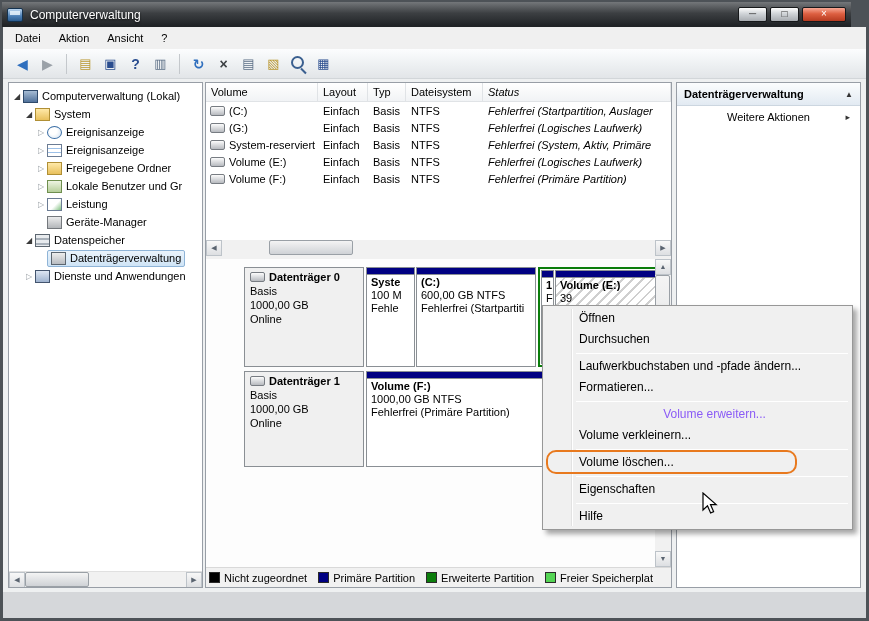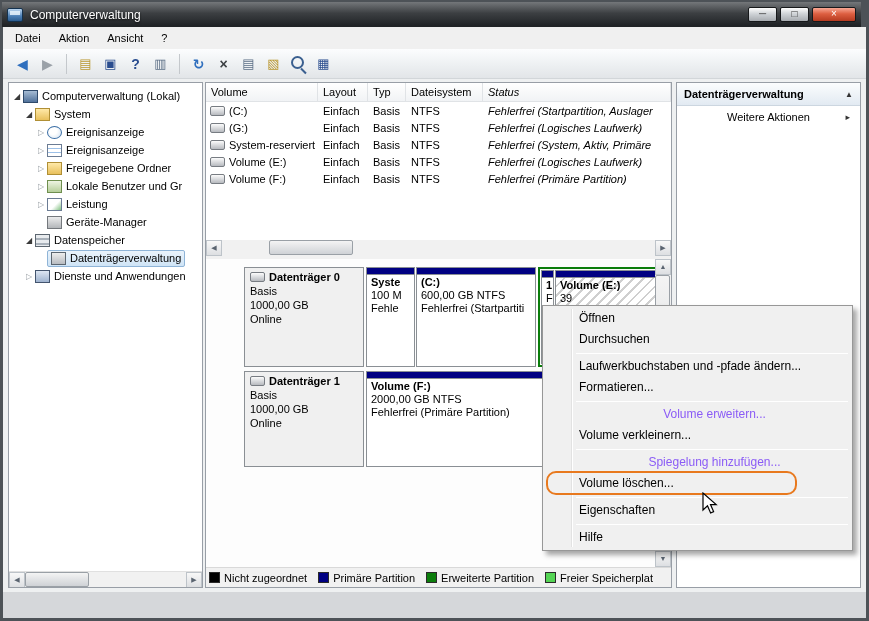--- a/index.html
+++ b/index.html
@@ -6,21 +6,21 @@
   * { margin:0; padding:0; box-sizing:border-box; }
   html,body { width:869px; height:621px; }
   body {
     position:relative; overflow:hidden;
     font-family:"Liberation Sans","DejaVu Sans",sans-serif;
     font-size:11px; color:#000;
     background:#4d5257;
   }
 
   
-  .titlebar { position:absolute; top:2px; left:2px; right:8px; height:25px;
+  .titlebar { position:absolute; top:2px; left:2px; right:18px; height:25px;
     background:linear-gradient(#74777a,#3c3f42 45%,#202326 95%);
     display:flex; align-items:center; padding:8px 5px; }
   .app-icon { width:16px; height:14px; flex:none;
     border:1px solid #14324f; border-radius:2px;
     background:linear-gradient(#bcd6ef,#4c7fb5 60%,#2c5c8f); position:relative; }
   .app-icon::after { content:""; position:absolute; left:2px; top:2px; right:2px; height:4px;
     background:#e8f2fb; opacity:.85; }
   .title-text { color:#fff; font-size:12px; margin-left:7px; text-shadow:0 1px 2px rgba(0,0,0,.8); }
   .win-buttons { margin-left:auto; display:flex; gap:3px; }
   .win-btn { width:29px; height:15px; border:1px solid #17191b; border-radius:2px;
@@ -384,21 +384,21 @@
           </div>
         <div class="dl-line">Basis</div>
         <div class="dl-line">1000,00 GB</div>
         <div class="dl-line">Online</div>
       </div>
       <div class="parts">
         <div class="part" style="width:324px">
           <div class="stripe"></div>
           <div class="pbody">
             <div class="pline pname">Volume (F:)</div>
-            <div class="pline">2000,00 GB NTFS</div>
+            <div class="pline">1000,00 GB NTFS</div>
             <div class="pline">Fehlerfrei (Primäre Partition)</div>
           </div>
         </div>
       </div>
     </div>
 
     <div class="vscroll dv-vscroll">
       <div class="sb-btn" style="top:0;left:0;">▲</div>
       <div class="sb-thumb" style="top:16px;left:0;width:15px;height:150px;"></div>
       <div class="sb-btn" style="bottom:0;left:0;">▼</div>
@@ -439,21 +439,20 @@
 <div class="context-menu">
   <div class="cm-item">Öffnen</div>
   <div class="cm-item">Durchsuchen</div>
   <div class="cm-sep"></div>
   <div class="cm-item">Laufwerkbuchstaben und -pfade ändern...</div>
   <div class="cm-item">Formatieren...</div>
   <div class="cm-sep"></div>
   <div class="cm-item disabled">Volume erweitern...</div>
   <div class="cm-item">Volume verkleinern...</div>
   <div class="cm-sep"></div>
-  <div class="cm-item disabled">Spiegelung hinzufügen...</div>
   <div class="cm-item annotated">Volume löschen...</div>
   <div class="cm-sep"></div>
   <div class="cm-item">Eigenschaften</div>
   <div class="cm-sep"></div>
   <div class="cm-item">Hilfe</div>
 </div>
 
 <svg class="cursor-svg" width="20" height="24" viewBox="0 0 20 24">
   <polygon points="1,1 1,18 5.5,13.8 8.6,21 11.6,19.6 8.5,12.6 14.2,12.6" fill="#ffffff" stroke="#000000" stroke-width="1.2"></polygon>
 </svg>

